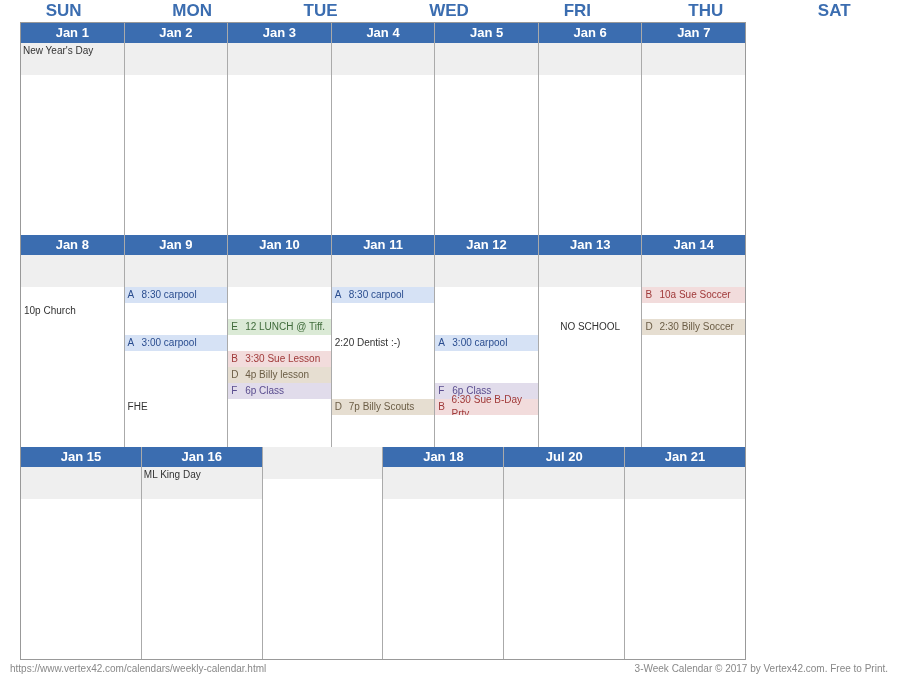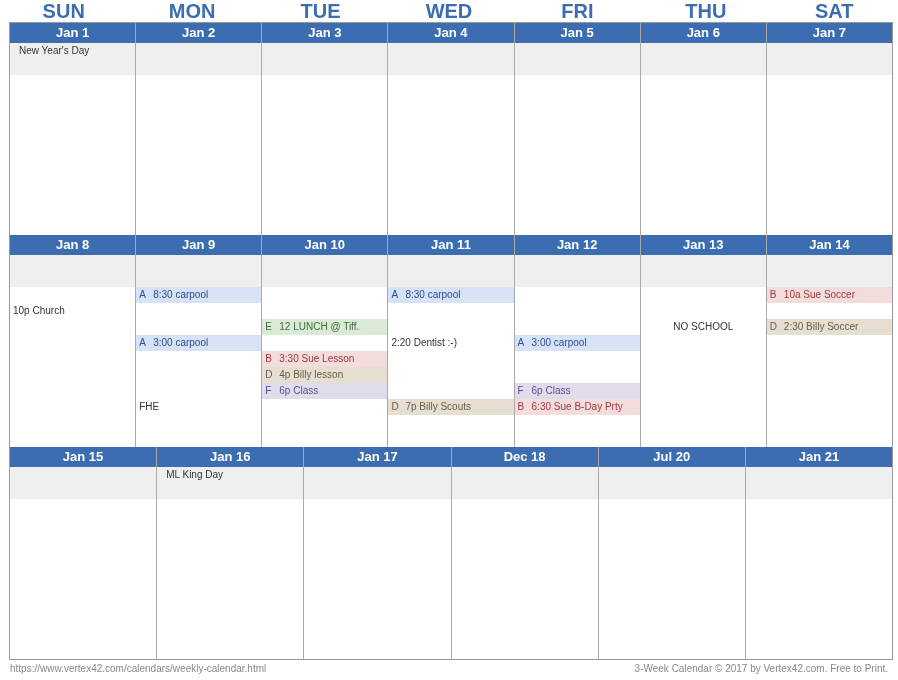--- a/index.html
+++ b/index.html
@@ -7,33 +7,33 @@
     font-family: Arial, Helvetica, sans-serif;
     width: 898px;
     height: 680px;
     background: #fff;
     position: relative;
     font-size: 11px;
     color: #333;
   }
   .calendar {
     border: 1px solid #999;
-    width: 884px;
-    margin: 0 9px;
+    width: 726px;
+    margin: 0 20px;
   }
   .dow-row {
     display: flex;
     height: 22px;
   }
   .dow-cell {
     flex: 1;
     text-align: center;
     color: #3b6db0;
     font-weight: bold;
-    font-size: 20px;
+    font-size: 17px;
     line-height: 22px;
     border-right: 1px solid #fff;
   }
   .dow-cell:last-child { border-right: none; }
   .week {
     display: flex;
   }
   .day {
     flex: 1;
     border-right: 1px solid #aaa;
@@ -47,21 +47,21 @@
     font-weight: bold;
     text-align: center;
     font-size: 13px;
     height: 20px;
     line-height: 20px;
   }
   .holiday-band {
     height: 16px;
     background: #efefef;
     font-size: 10px;
-    padding: 1px 9px;
+    padding: 1px 2px;
     line-height: 14px;
     color: #333;
   }
   .gap-band {
     height: 16px;
     background: #efefef;
   }
   .body-area {
     flex: 1;
     background: #fff;
@@ -434,38 +434,37 @@
           <div class="slot plain"></div>
           <div class="slot plain"></div>
           <div class="slot plain"></div>
           <div class="slot plain"></div>
           <div class="slot plain"></div>
           <div class="slot plain"></div>
           <div class="slot plain"></div>
         </div>
       </div>
       <div class="day">
-        <div class="date-header">Jan 17</div>
-        <div class="holiday-band"></div>
-        <div class="gap-band"></div>
-        <div class="body-area">
-          <div class="slot plain"></div>
-          <div class="slot plain"></div>
-          <div class="slot plain"></div>
-          <div class="slot plain"></div>
-          <div class="slot plain"></div>
-          <div class="slot plain"></div>
-          <div class="slot plain"></div>
-          <div class="slot plain"></div>
-          <div class="slot plain"></div>
-          <div class="slot plain"></div>
-        </div>
-      </div>
-      <div class="day">
-        <div class="date-header">Dec 18</div>
+        <div class="holiday-band"></div>
+        <div class="gap-band"></div>
+        <div class="body-area">
+          <div class="slot plain"></div>
+          <div class="slot plain"></div>
+          <div class="slot plain"></div>
+          <div class="slot plain"></div>
+          <div class="slot plain"></div>
+          <div class="slot plain"></div>
+          <div class="slot plain"></div>
+          <div class="slot plain"></div>
+          <div class="slot plain"></div>
+          <div class="slot plain"></div>
+        </div>
+      </div>
+      <div class="day">
+        <div class="date-header">Jan 18</div>
         <div class="holiday-band"></div>
         <div class="gap-band"></div>
         <div class="body-area">
           <div class="slot plain"></div>
           <div class="slot plain"></div>
           <div class="slot plain"></div>
           <div class="slot plain"></div>
           <div class="slot plain"></div>
           <div class="slot plain"></div>
           <div class="slot plain"></div>

